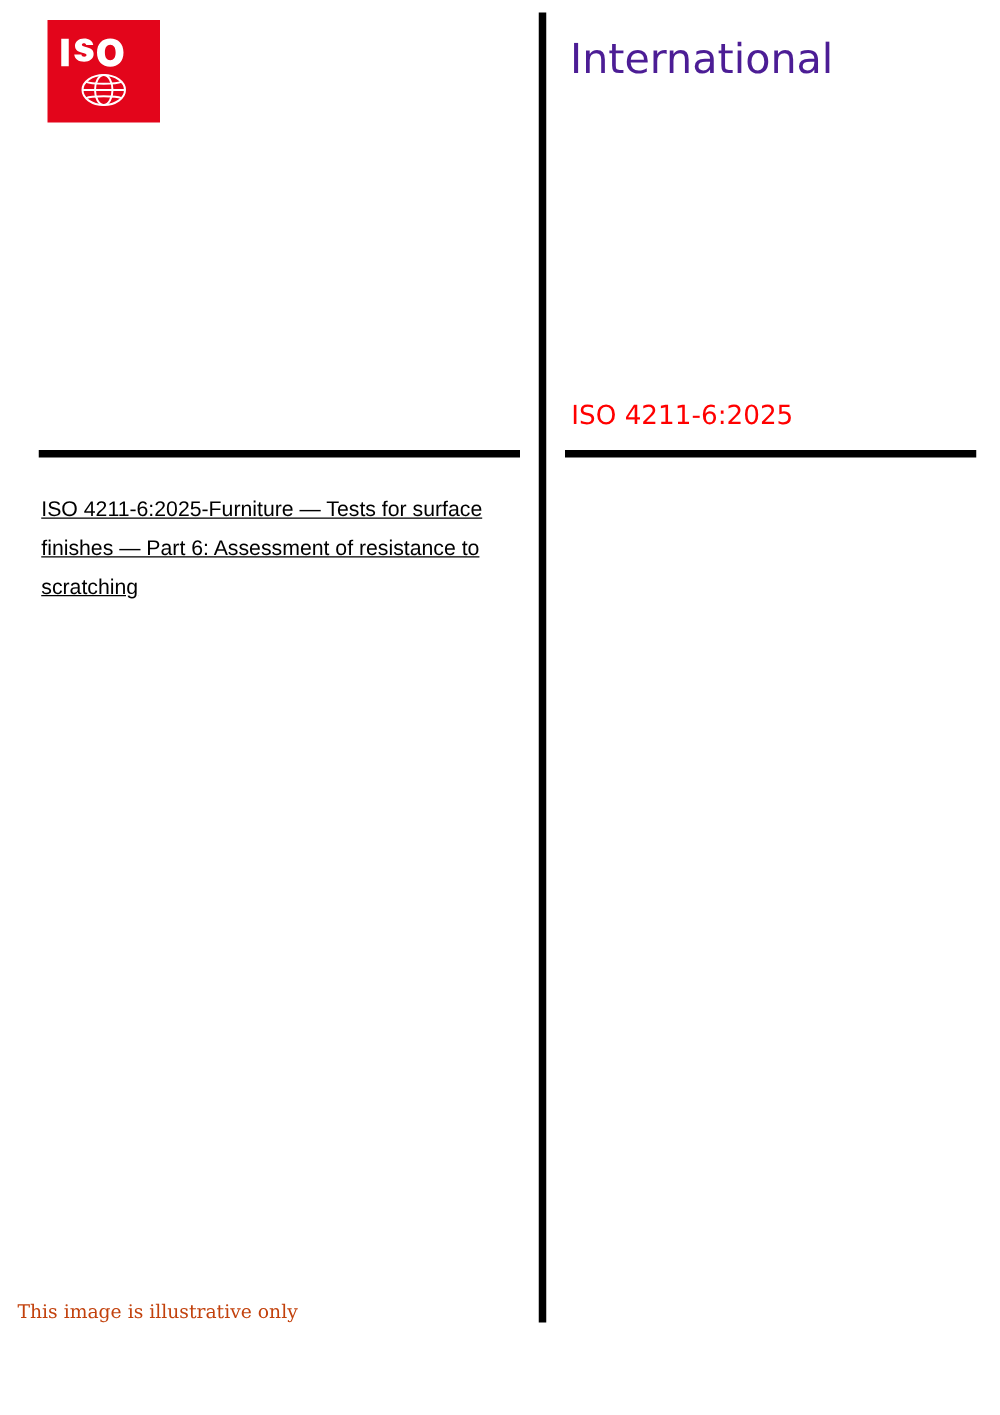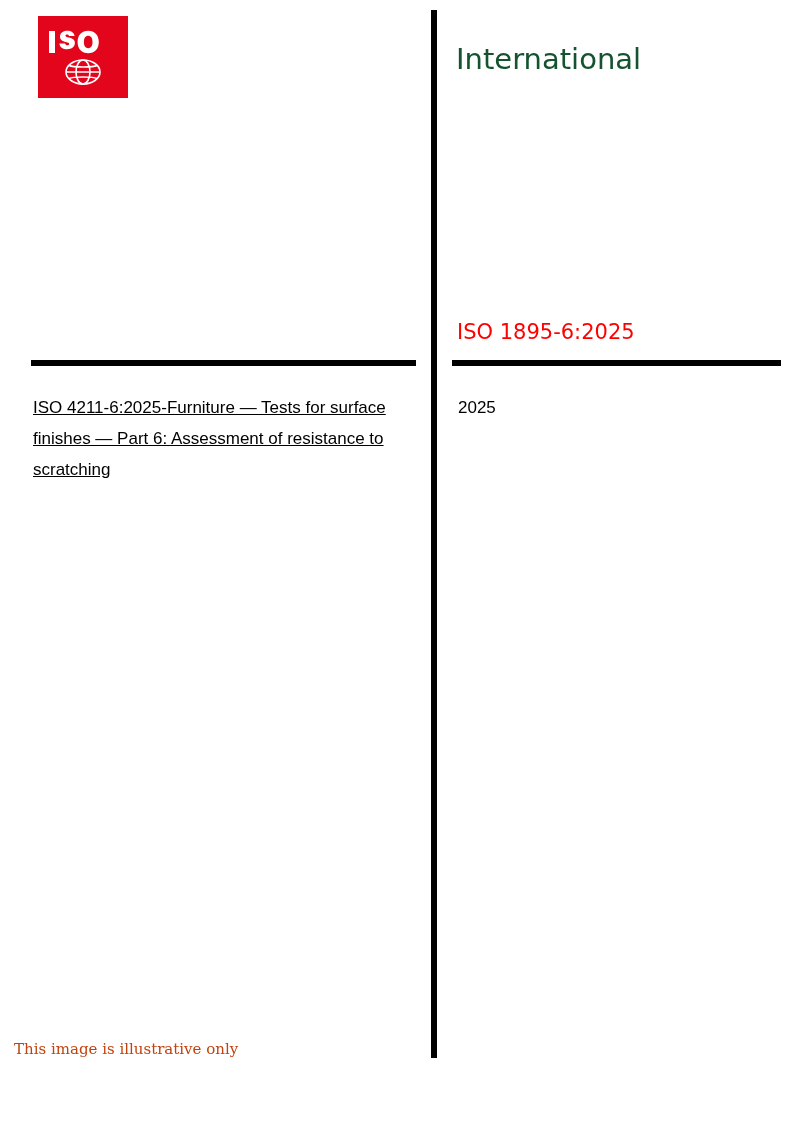--- a/index.html
+++ b/index.html
@@ -65,26 +65,25 @@
     height: 6px;
     background: #000000;
   }
 
   
   .doc-type {
     position: absolute;
     left: 456px;
     top: 26px;
     width: 320px;
-    font-size: 29px;
+    font-size: 33px;
     line-height: 42px;
-    color: #14532d;
+    color: #4c1d95;
     font-family: "DejaVu Sans", sans-serif;
     font-weight: 400;
-    margin-top: 12px;
   }
   .doc-type span {
     display: block;
   }
 
   .doc-ref {
     position: absolute;
     left: 457px;
     top: 318px;
     width: 320px;
@@ -154,23 +153,22 @@
   </div>
 
   <div class="vrule"></div>
   <div class="hrule-left"></div>
   <div class="hrule-right"></div>
 
   <div class="doc-type">
     <span>International</span>
   </div>
 
-  <div class="doc-ref">ISO 1895-6:2025</div>
+  <div class="doc-ref">ISO 4211-6:2025</div>
 
   <div class="doc-title">ISO 4211-6:2025-Furniture — Tests for surface finishes — Part 6: Assessment of resistance to scratching</div>
 
   <div class="edition-block">
-    <span>2025</span>
   </div>
 
   <div class="footer-note">This image is illustrative only</div>
 
 </div>
 
 </body></html>

